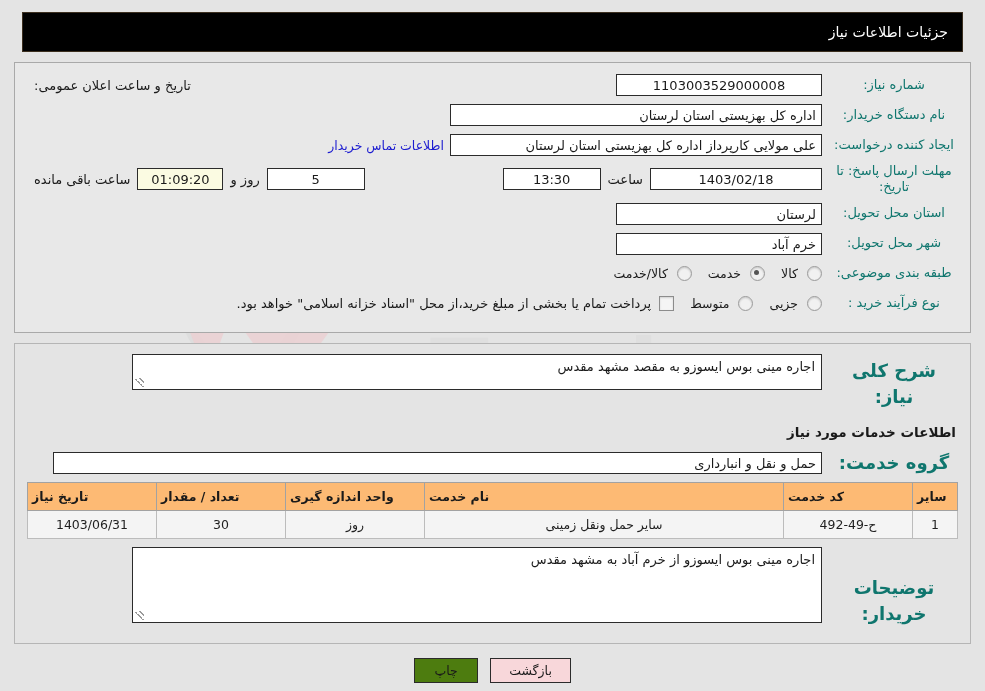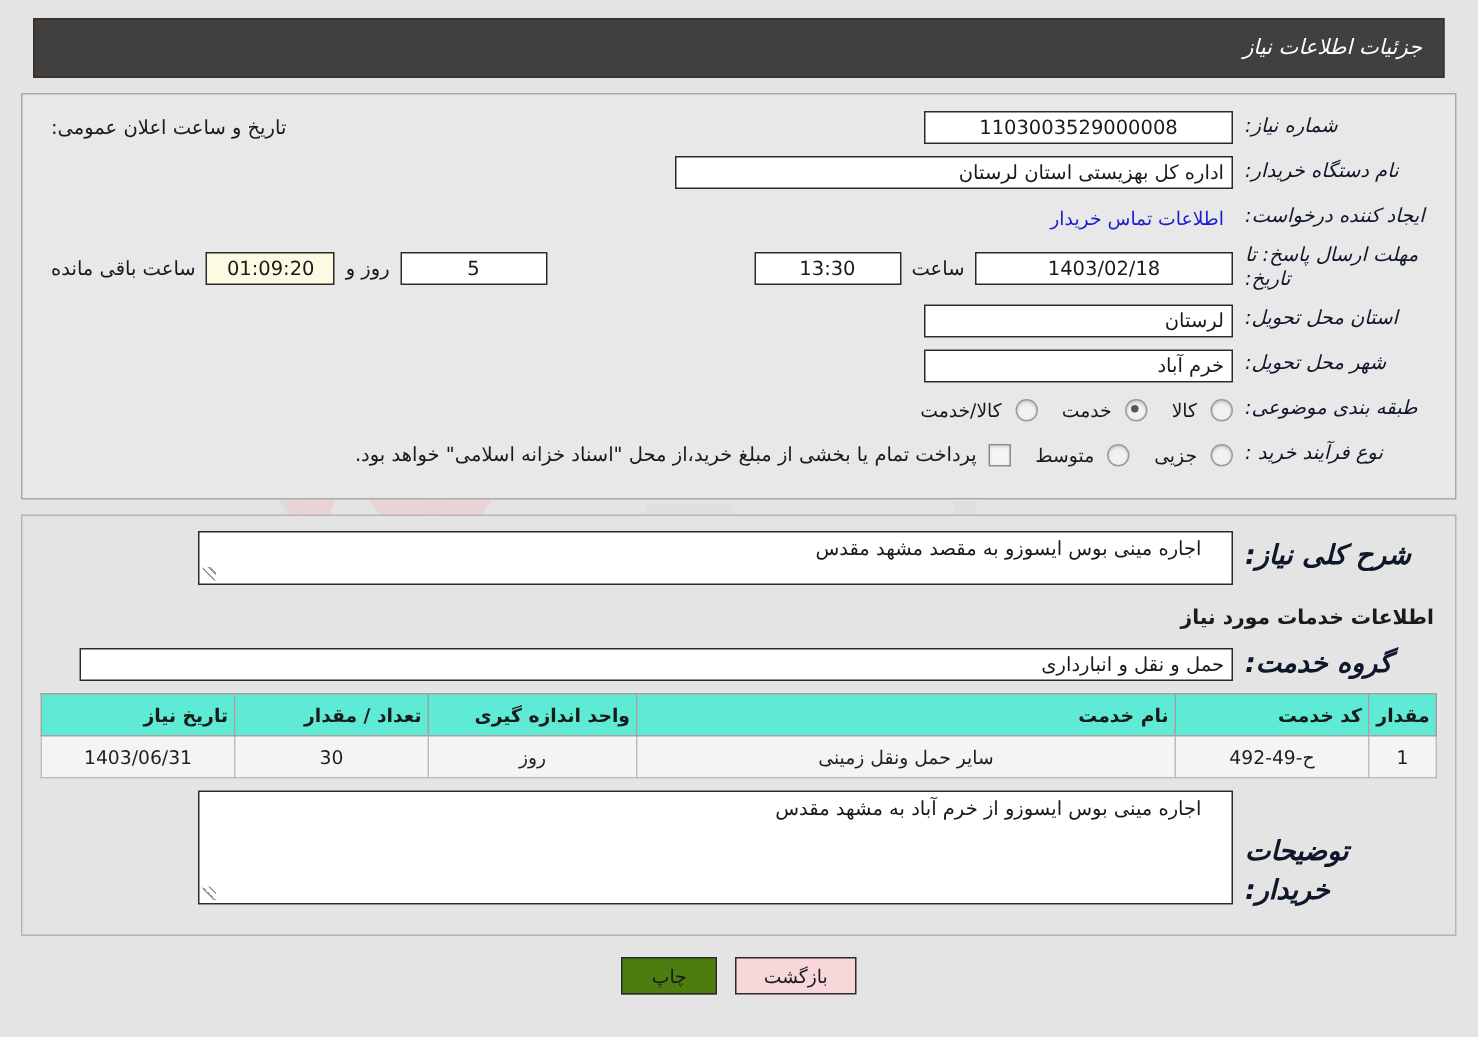--- a/index.html
+++ b/index.html
@@ -79,28 +79,27 @@
     opacity: .75;
     clip-path: polygon(0 0, 100% 0, 50% 100%);
   }
 
   .page { position: relative; z-index: 2; }
 
   
   .titlebar {
     margin: 12px 22px 0 22px;
     height: 40px;
-    background: #404040;
+    background: #000000;
     border: 1px solid #3c2f1f;
     box-sizing: border-box;
     display: flex;
     align-items: center;
     justify-content: flex-start;
     padding: 0 14px;
-    font-style: italic;
   }
   .titlebar .title {
     color: #ffffff;
     font-size: 14px;
   }
 
   
   .panel {
     margin: 10px 14px 0 14px;
     border: 1px solid #a9a9a9;
@@ -112,27 +111,26 @@
 
   .row {
     display: flex;
     align-items: center;
     justify-content: flex-start;
     margin-bottom: 6px;
     min-height: 24px;
   }
   .lbl {
     width: 128px;
-    text-align: left;
+    text-align: center;
     padding-left: 8px;
     font-size: 13px;
-    color: #0f172a;
+    color: #0f766e;
     flex: none;
     line-height: 1.45;
-    font-style: italic;
   }
   .lbl.two-line { line-height: 1.25; }
   .lbl.bold { font-weight: bold; font-size: 18px; }
 
   .fld {
     border: 1px solid #2b2b2b;
     background: #ffffff;
     height: 22px;
     line-height: 22px;
     box-sizing: border-box;
@@ -204,21 +202,21 @@
     display: inline-block;
     flex: none;
   }
   .chk-text { font-size: 13px; padding: 0 8px; white-space: nowrap; }
 
   
   .ta {
     border: 1px solid #2b2b2b;
     background: #fff;
     box-sizing: border-box;
-    padding: 4px 20px;
+    padding: 4px 6px;
     font-size: 13px;
     position: relative;
     overflow: hidden;
   }
   .ta::after {
     content: "";
     position: absolute;
     left: 2px; bottom: 2px;
     width: 9px; height: 9px;
     background:
@@ -236,26 +234,26 @@
 
   
   table.grid {
     width: 100%;
     border-collapse: collapse;
     margin-top: 6px;
     background: #fff;
     font-size: 12.5px;
   }
   table.grid th {
-    background: #5eead4;
+    background: #fdba74;
     border: 1px solid #a2a2a2;
     color: #1a1a1a;
     font-weight: bold;
     padding: 6px 4px;
-    text-align: right;
+    text-align: left;
     font-size: 12.5px;
     white-space: nowrap;
   }
   table.grid td {
     background: #f4f4f4;
     border: 1px solid #bcbcbc;
     padding: 6px 4px;
     text-align: center;
     color: #1f1f1f;
   }
@@ -309,20 +307,21 @@
       <div class="inline-lbl">تاریخ و ساعت اعلان عمومی:</div>
     </div>
 
     <div class="row">
       <div class="lbl">نام دستگاه خریدار:</div>
       <div class="fld w-org right">اداره کل بهزیستی استان لرستان</div>
     </div>
 
     <div class="row">
       <div class="lbl">ایجاد کننده درخواست:</div>
+      <div class="fld w-org right">علی مولایی کارپرداز اداره کل بهزیستی استان لرستان</div>
       <div class="link">اطلاعات تماس خریدار</div>
     </div>
 
     <div class="row">
       <div class="lbl two-line">مهلت ارسال پاسخ: تا تاریخ:</div>
       <div class="fld w-date center">1403/02/18</div>
       <div class="inline-lbl">ساعت</div>
       <div class="fld w-time center">13:30</div>
       <div class="spacer"></div>
       <div class="fld w-days center">5</div>
@@ -382,21 +381,21 @@
     <div class="sect-head">اطلاعات خدمات مورد نیاز</div>
 
     <div class="row">
       <div class="lbl bold">گروه خدمت:</div>
       <div class="fld w-group right" style="width:769px">حمل و نقل و انبارداری</div>
     </div>
 
     <table class="grid">
       <thead>
         <tr>
-          <th style="width:36px">مقدار</th>
+          <th style="width:36px">سایر</th>
           <th style="width:120px">کد خدمت</th>
           <th>نام خدمت</th>
           <th style="width:130px">واحد اندازه گیری</th>
           <th style="width:120px">تعداد / مقدار</th>
           <th style="width:120px">تاریخ نیاز</th>
         </tr>
       </thead>
       <tbody>
         <tr>
           <td>1</td>

